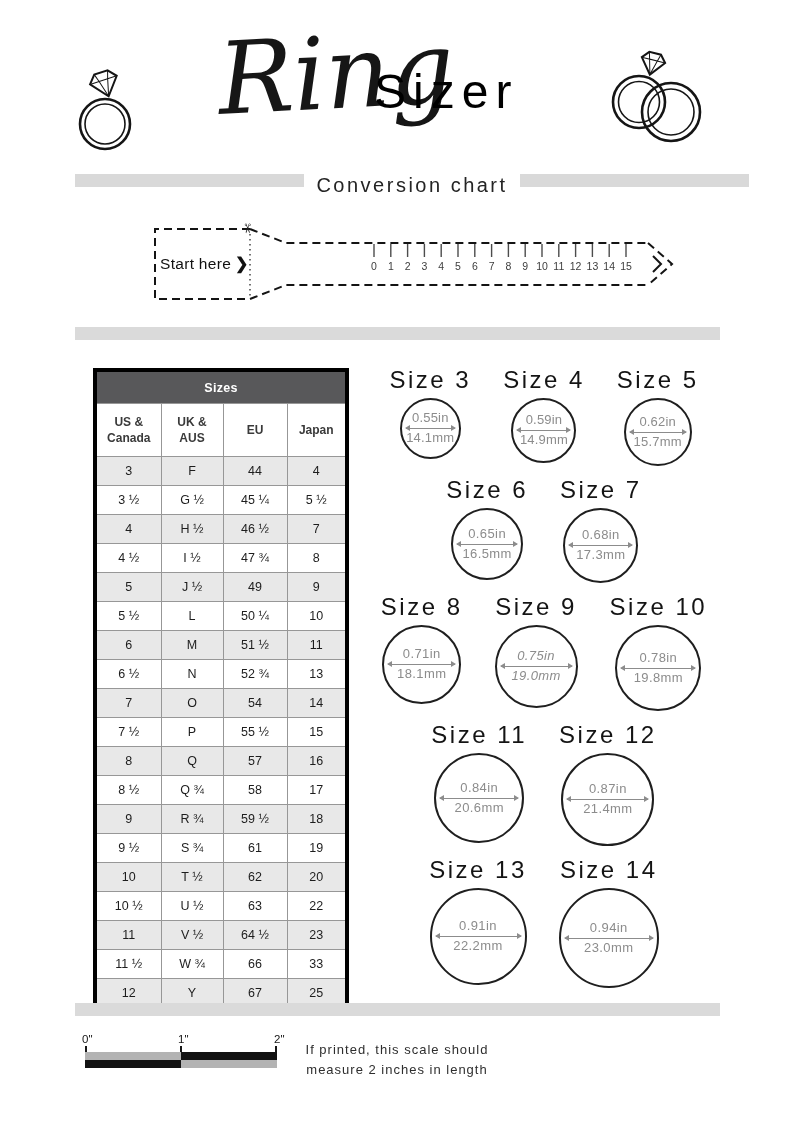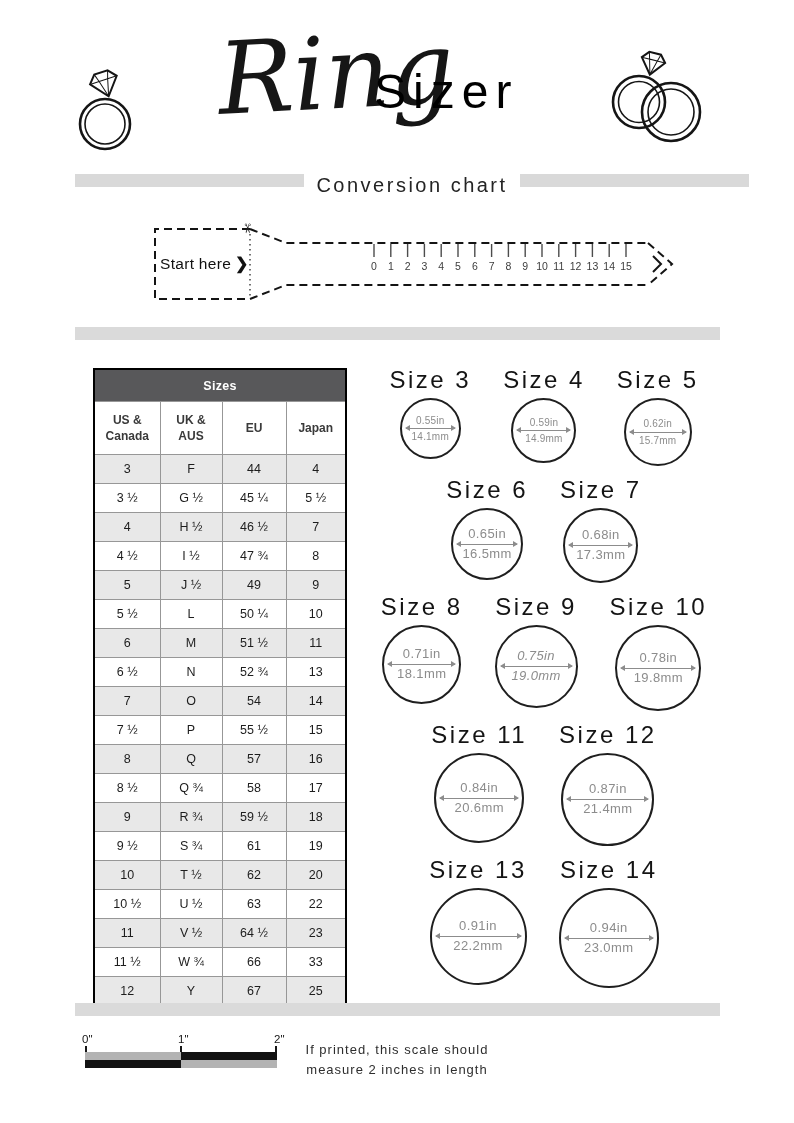--- a/index.html
+++ b/index.html
@@ -24,37 +24,37 @@
   .start-chevron{font-weight:700;font-size:16px;margin-left:4px;}
   .scissors{position:absolute;left:96px;top:-1px;font-size:13px;color:#222;transform:rotate(90deg);}
 
   
   .divider{position:absolute;left:75px;width:645px;height:13px;background:#dadada;}
   .divider-top{top:327px;}
   .divider-bottom{top:1003px;}
 
   
   .size-table{position:absolute;left:93px;top:368px;width:252px;border-collapse:collapse;
-        table-layout:fixed;border:2px solid #000000;}
+        table-layout:fixed;border:4px solid #000000;}
   .size-table th,.size-table td{border:1px solid #979797;text-align:center;vertical-align:middle;}
   .th-sizes{height:29px;background:#58585a;color:#fff;font-size:12.5px;font-weight:700;
         letter-spacing:.3px;border:2px solid #2b2b2b;}
   .th-col{height:52px;font-size:12px;font-weight:700;color:#3a3a3a;line-height:1.35;padding:0 4px;background:#fff;}
   .size-table td{height:28px;font-size:12.5px;color:#1d1d1d;padding:0 2px;background:#fff;}
   .size-table tbody tr:nth-child(odd) td{background:#e8e8e8;}
 
   
   .sizes-panel{position:absolute;left:350px;top:366px;width:388px;}
   .size-row{display:flex;justify-content:center;align-items:flex-start;gap:32px;margin-bottom:10px;}
   .size-item{display:flex;flex-direction:column;align-items:center;}
   .size-title{font-size:24px;letter-spacing:2.5px;color:#141414;margin-bottom:4px;white-space:nowrap;}
   .size-circle{border:2px solid #1f1f1f;border-radius:50%;box-sizing:border-box;
         display:flex;flex-direction:column;align-items:center;justify-content:center;}
   .in-text,.mm-text{font-size:13px;letter-spacing:.4px;color:#8c8c8c;line-height:1.15;white-space:nowrap;}
-  .size-circle.small .in-text,.size-circle.small .mm-text{font-size:10px;letter-spacing:.2px;}
+  .size-circle.small .in-text,.size-circle.small .mm-text{font-size:13px;letter-spacing:.2px;}
   .dia-arrow{position:relative;height:1px;background:#8c8c8c;margin:2px 0;}
   .dia-arrow::before,.dia-arrow::after{content:"";position:absolute;top:-3px;width:0;height:0;
         border-top:3.5px solid transparent;border-bottom:3.5px solid transparent;}
   .dia-arrow::before{left:-1px;border-right:5px solid #8c8c8c;}
   .dia-arrow::after{right:-1px;border-left:5px solid #8c8c8c;}
 
   
   .print-scale{position:absolute;left:85px;top:1033px;width:193px;height:40px;}
   .scale-label{position:absolute;top:0;font-size:11.5px;color:#161616;}
   .scale-tick{position:absolute;top:13px;width:1.5px;height:6px;background:#161616;}

